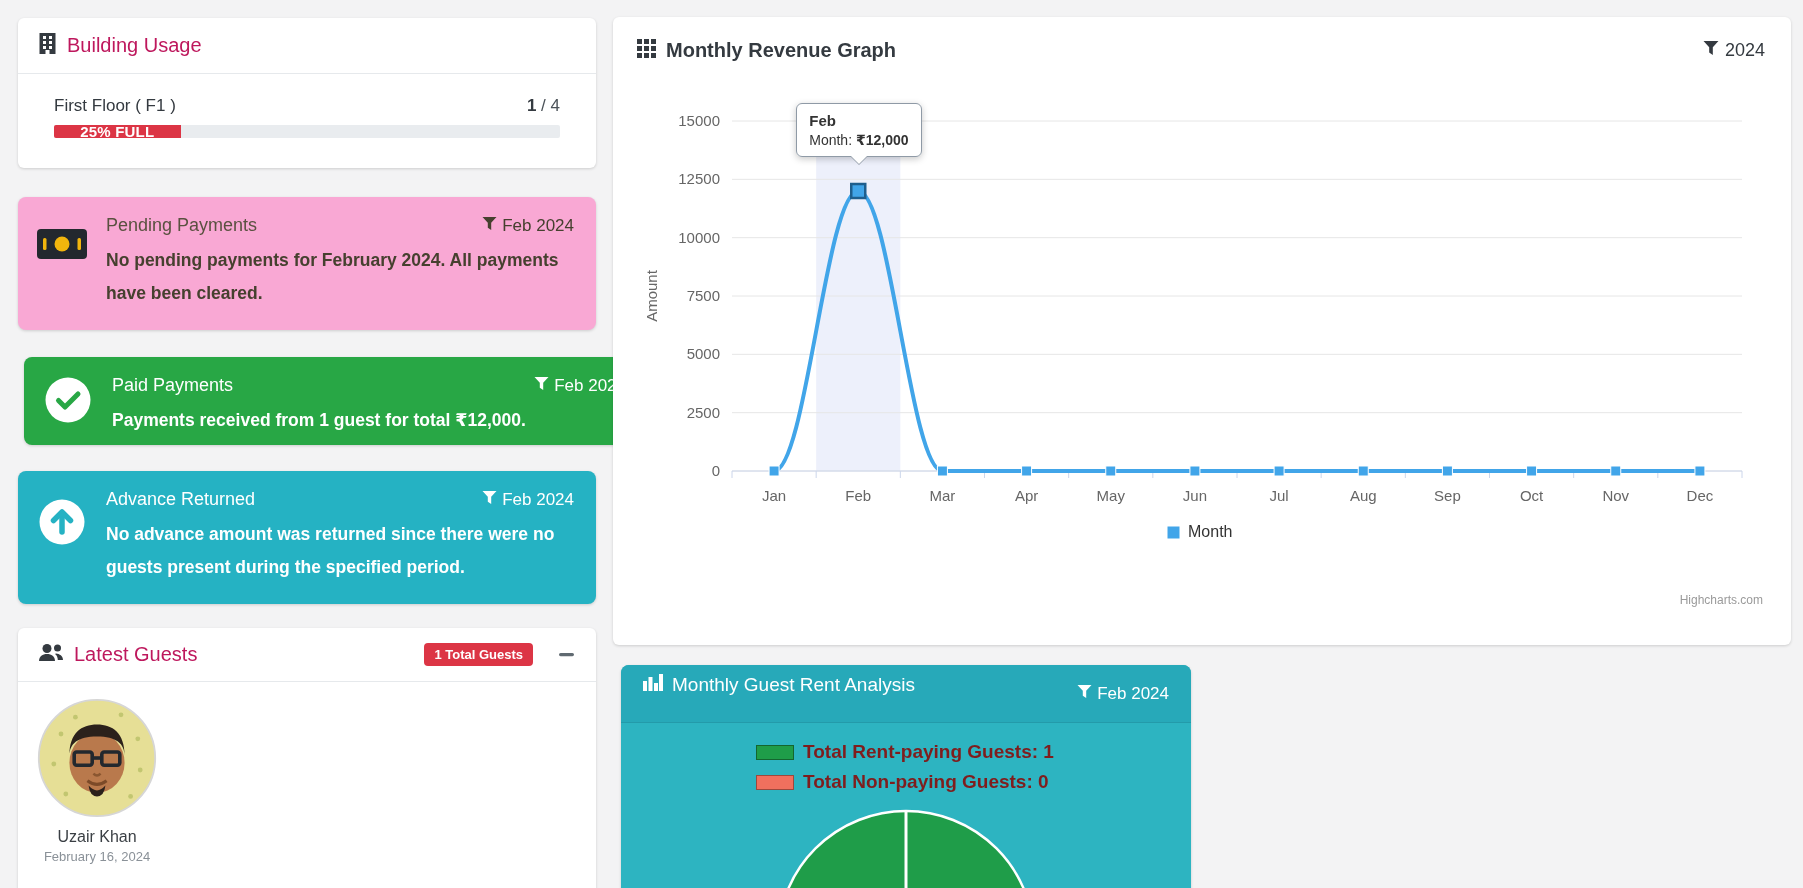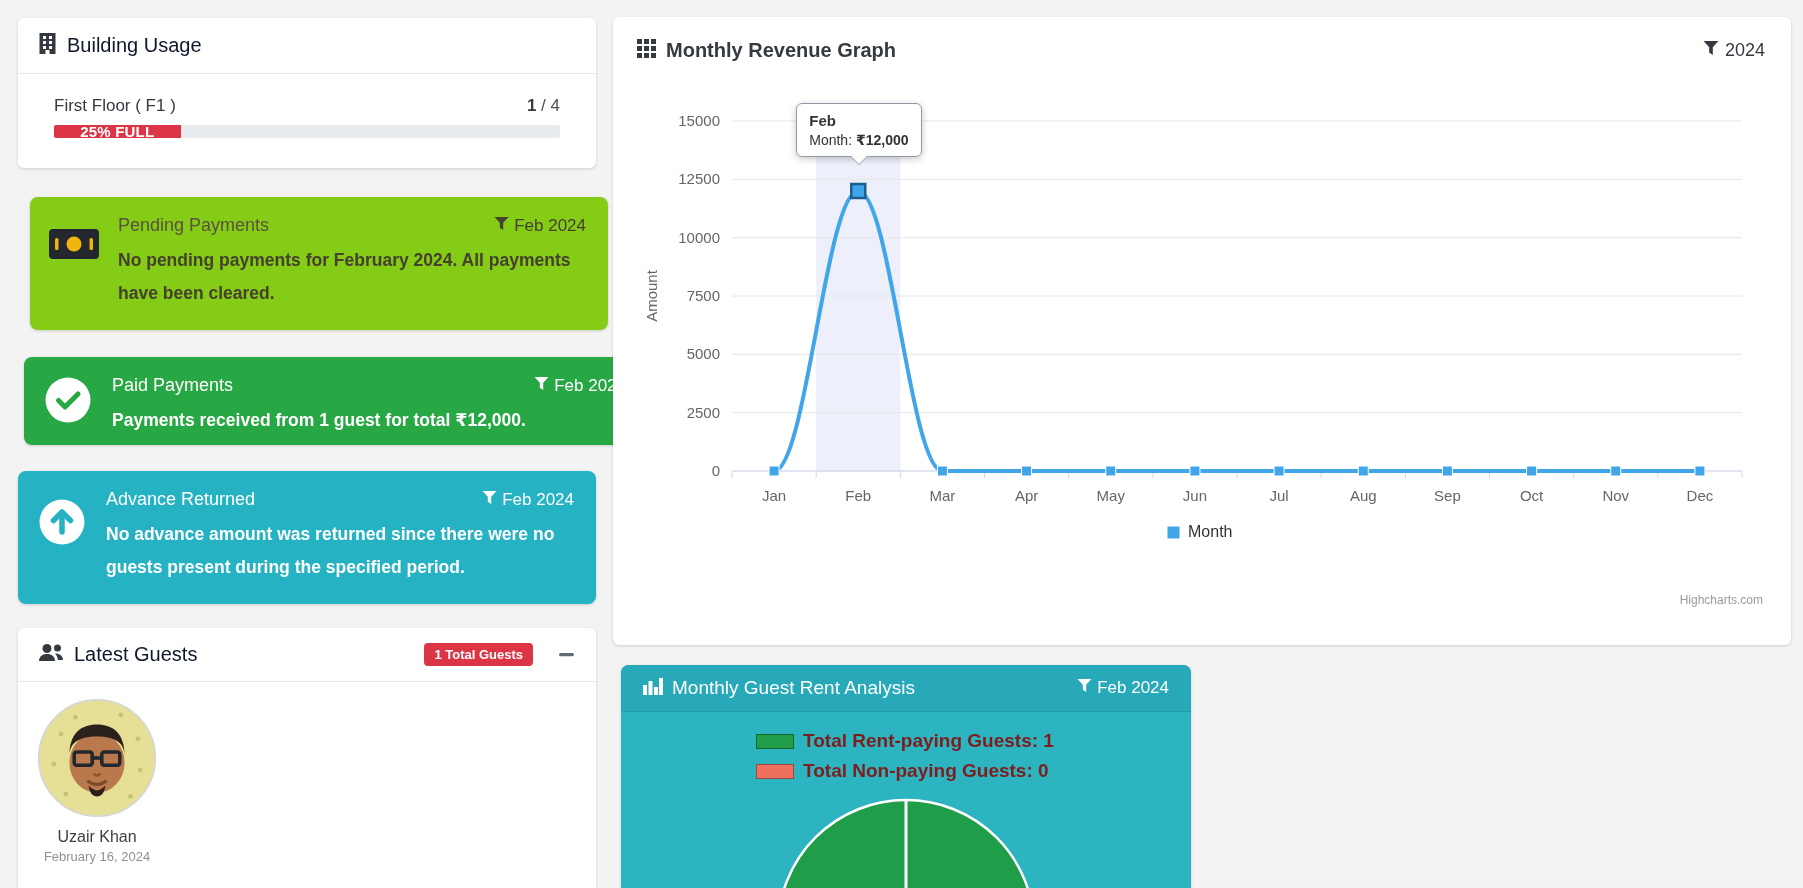--- a/index.html
+++ b/index.html
@@ -3,21 +3,21 @@
 <meta charset="utf-8">
 <style>
   *{box-sizing:border-box;margin:0;padding:0}
   html,body{width:1803px;height:888px}
   body{
     position:relative;overflow:hidden;background:#f3f3f4;
     font-family:"Liberation Sans","DejaVu Sans",sans-serif;color:#343a40;
   }
   .card{position:absolute;background:#fff;border-radius:6px;box-shadow:0 1px 3px rgba(0,0,0,.16)}
   .card-head{display:flex;align-items:center;gap:10px;padding:15px 20px;border-bottom:1px solid #e6e9ec}
-  .card-head h2{font-size:20px;font-weight:400;color:#0f172a}
+  .card-head h2{font-size:20px;font-weight:400;color:#be185d}
 
   
   #building-card{left:18px;top:18px;width:578px;height:150px}
   .bu-body{padding:22px 36px 0}
   .floor-row{display:flex;align-items:baseline;justify-content:space-between;font-size:17px}
   .floor-count b{font-weight:700}
   .floor-count .muted{color:#4b5258}
   .progress{height:13px;background:#e9ecef;border-radius:2px;margin-top:9px;overflow:hidden}
   .progress-fill{height:100%;display:flex;align-items:center;justify-content:center}
   .progress-fill span{font-size:15px;font-weight:700;color:#fff;letter-spacing:.2px}
@@ -65,21 +65,21 @@
     padding:8px 12px;white-space:nowrap;box-shadow:0 2px 7px rgba(0,0,0,.22);z-index:5}
   .tooltip::before{content:"";position:absolute;left:50%;bottom:-9px;transform:translateX(-50%);
     border:9px solid transparent;border-top-color:#8f9aa6;border-bottom:0}
   .tooltip::after{content:"";position:absolute;left:50%;bottom:-7.5px;transform:translateX(-50%);
     border:8px solid transparent;border-top-color:#fff;border-bottom:0}
   .tip-title{font-size:15px;font-weight:700;color:#333;margin-bottom:3px}
   .tip-line{font-size:14px;color:#333}
 
   
   #rent-card{left:621px;top:665px;width:570px;height:290px;border-radius:8px;color:#fff}
-  .rent-head{display:flex;align-items:center;gap:9px;padding:0 22px;height:47px;border-radius:8px 8px 0 0;
+  .rent-head{display:flex;gap:9px;padding:9px 22px;height:58px;border-radius:8px 8px 0 0;
     border-bottom:1px solid rgba(0,0,0,.08)}
   .rent-head h2{font-size:19px;font-weight:400;color:#fff}
   .rent-filter{margin-left:auto;display:flex;align-items:center;gap:5px;font-size:17px;color:#fff;cursor:pointer}
   .rent-legend{margin-top:18px;display:flex;flex-direction:column;align-items:center;gap:8px}
   .rl-row{display:flex;align-items:center;gap:9px;width:300px}
   .rl-swatch{width:38px;height:15px;border:1px solid rgba(0,0,0,.35);flex:0 0 38px}
   .rl-label{font-size:19px;font-weight:700;color:#7f1d1d}
   #pieSvg{display:block;margin:12px auto 0}
 </style>
 </head>
@@ -111,21 +111,21 @@
         <span class="floor-count"><b>1</b><span class="muted"> / 4</span></span>
       </div>
       <div class="progress">
         <div class="progress-fill" style="background-color: rgb(220, 53, 69); width: 25%;">
           <span>25% FULL</span>
         </div>
       </div>
     </div>
   </section>
 
-  <section class="card color-card" id="pending-card" style="background-color: #84cc16; margin-left: 12px;">
+  <section class="card color-card" id="pending-card" style="background-color: #f9a8d4;">
     <div class="cc-icon">
       <svg width="50" height="34" viewBox="0 0 50 34">
           <rect x="0" y="2" width="50" height="30" rx="4" fill="#23282e"></rect>
           <circle cx="25" cy="17" r="7.5" fill="#f2b50d"></circle>
           <rect x="6" y="11" width="3.5" height="12" rx="1.5" fill="#f2b50d"></rect>
           <rect x="40.5" y="11" width="3.5" height="12" rx="1.5" fill="#f2b50d"></rect>
         </svg>
     </div>
     <div class="cc-body">
       <div class="cc-top">

